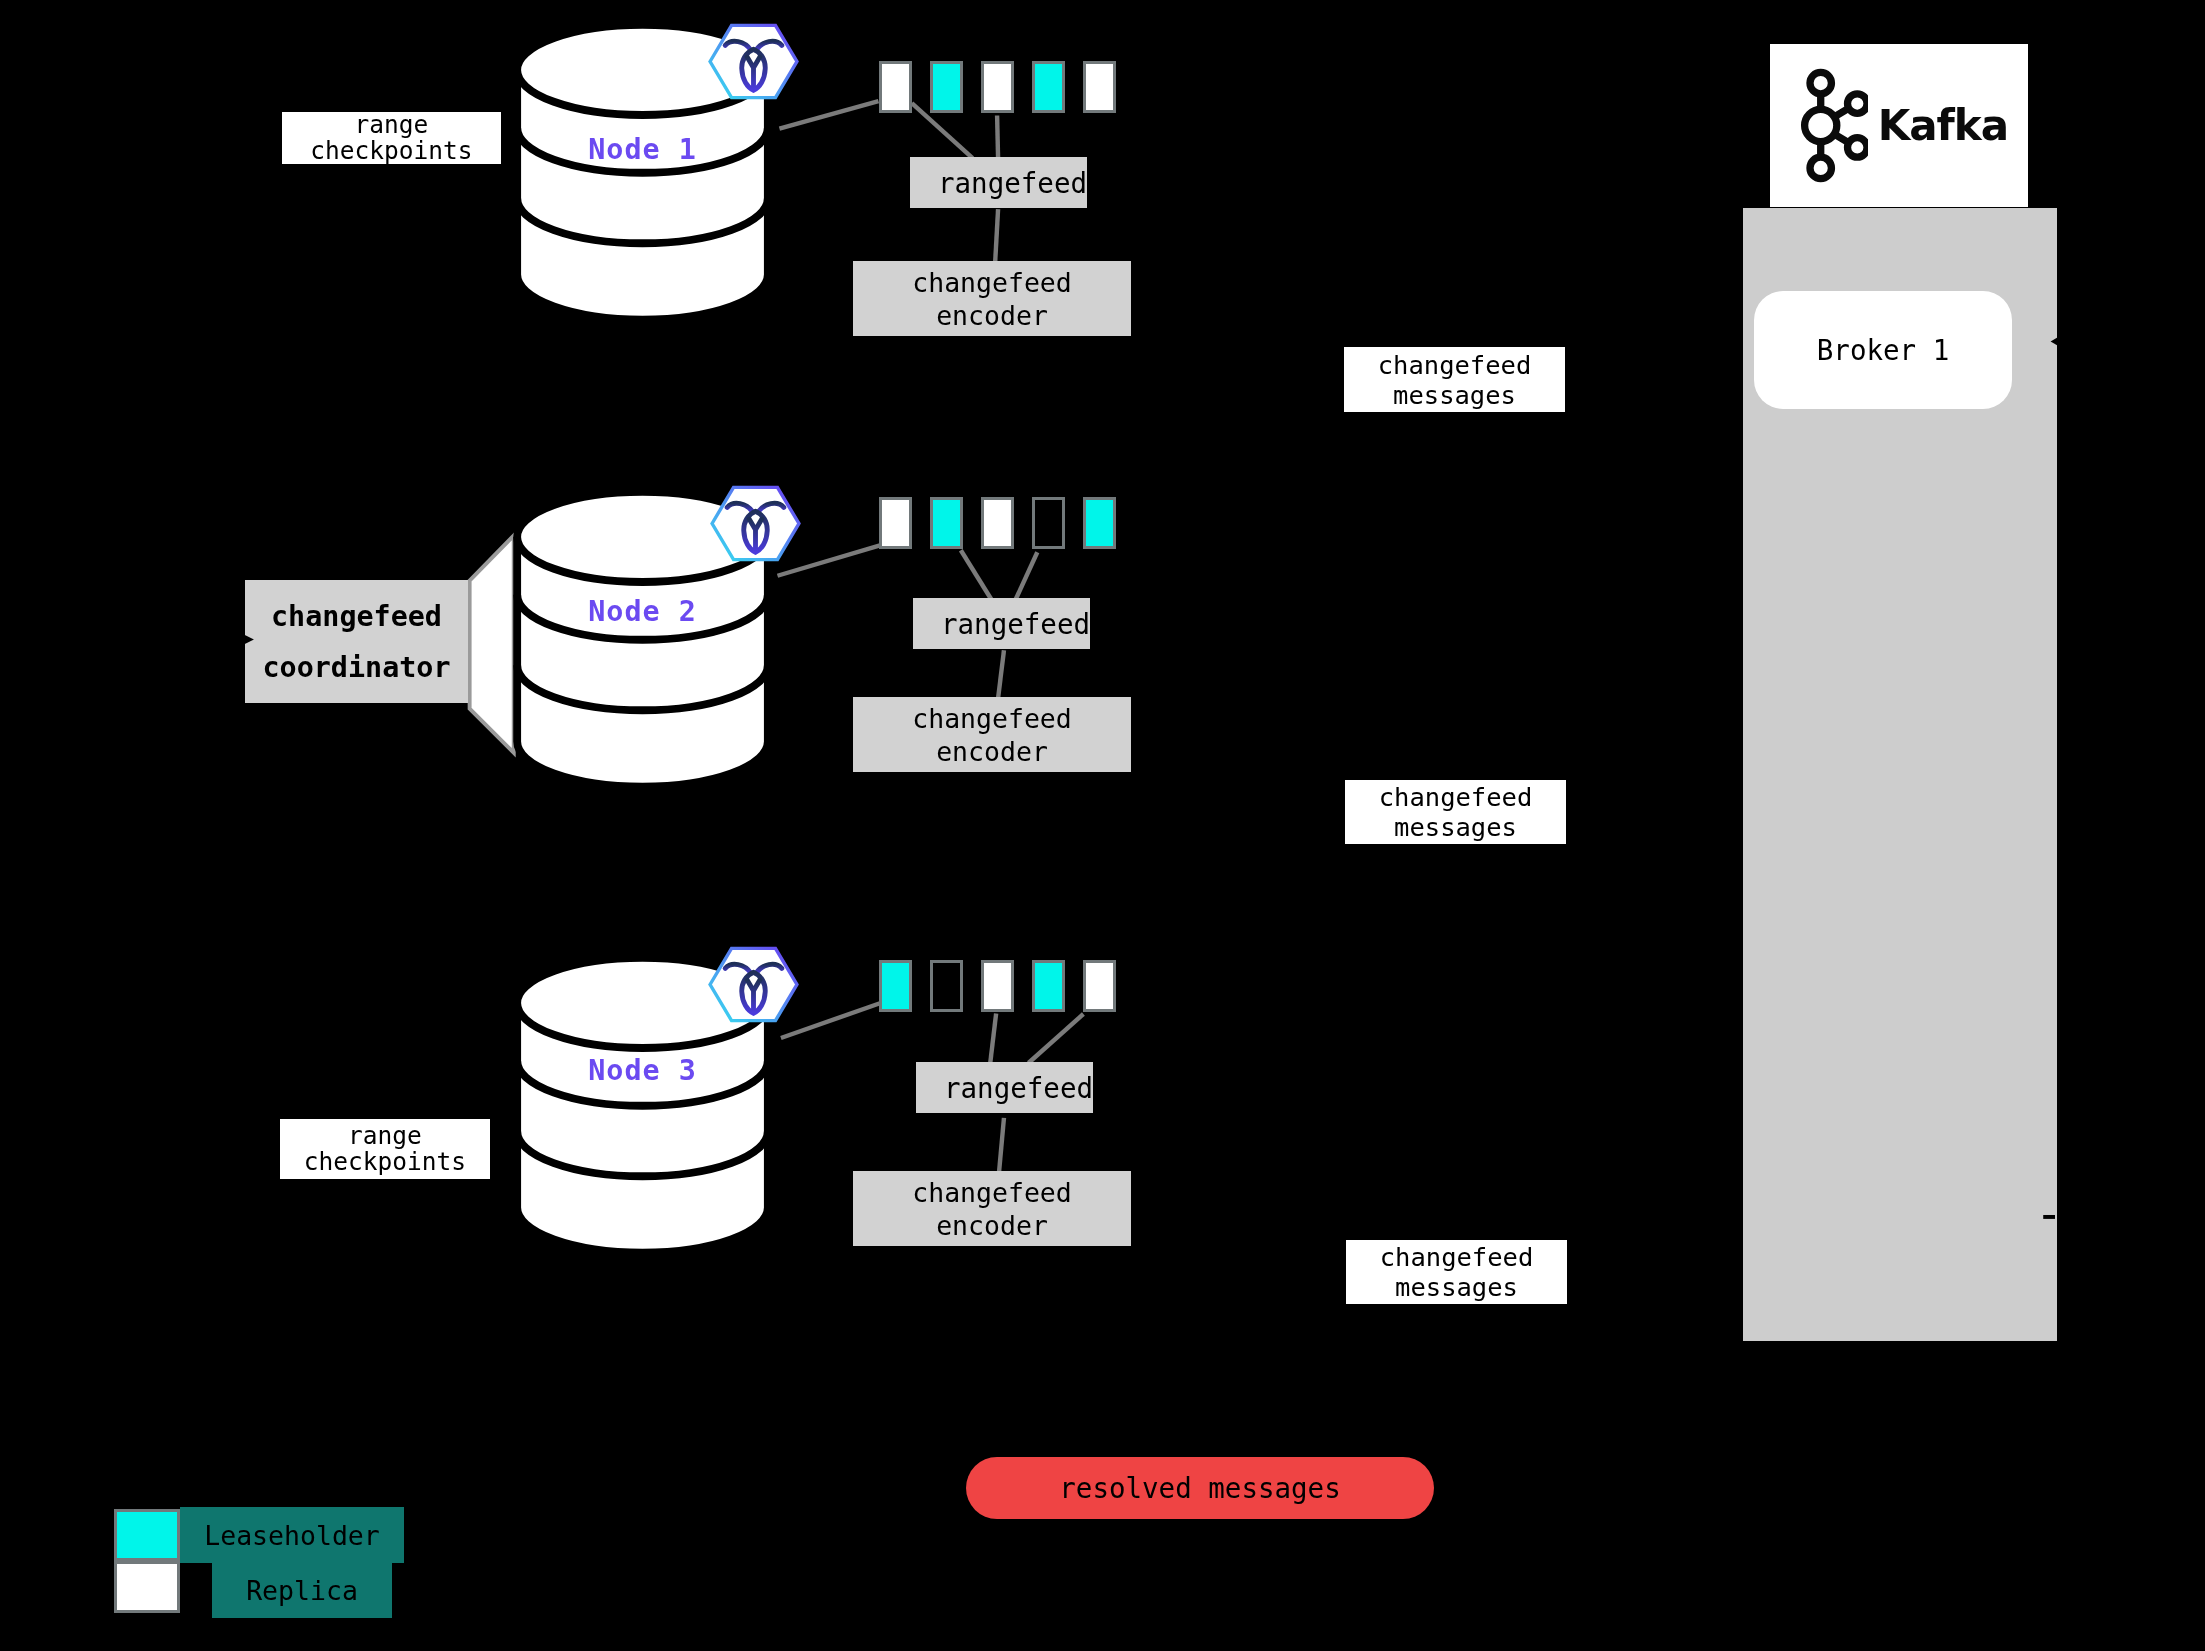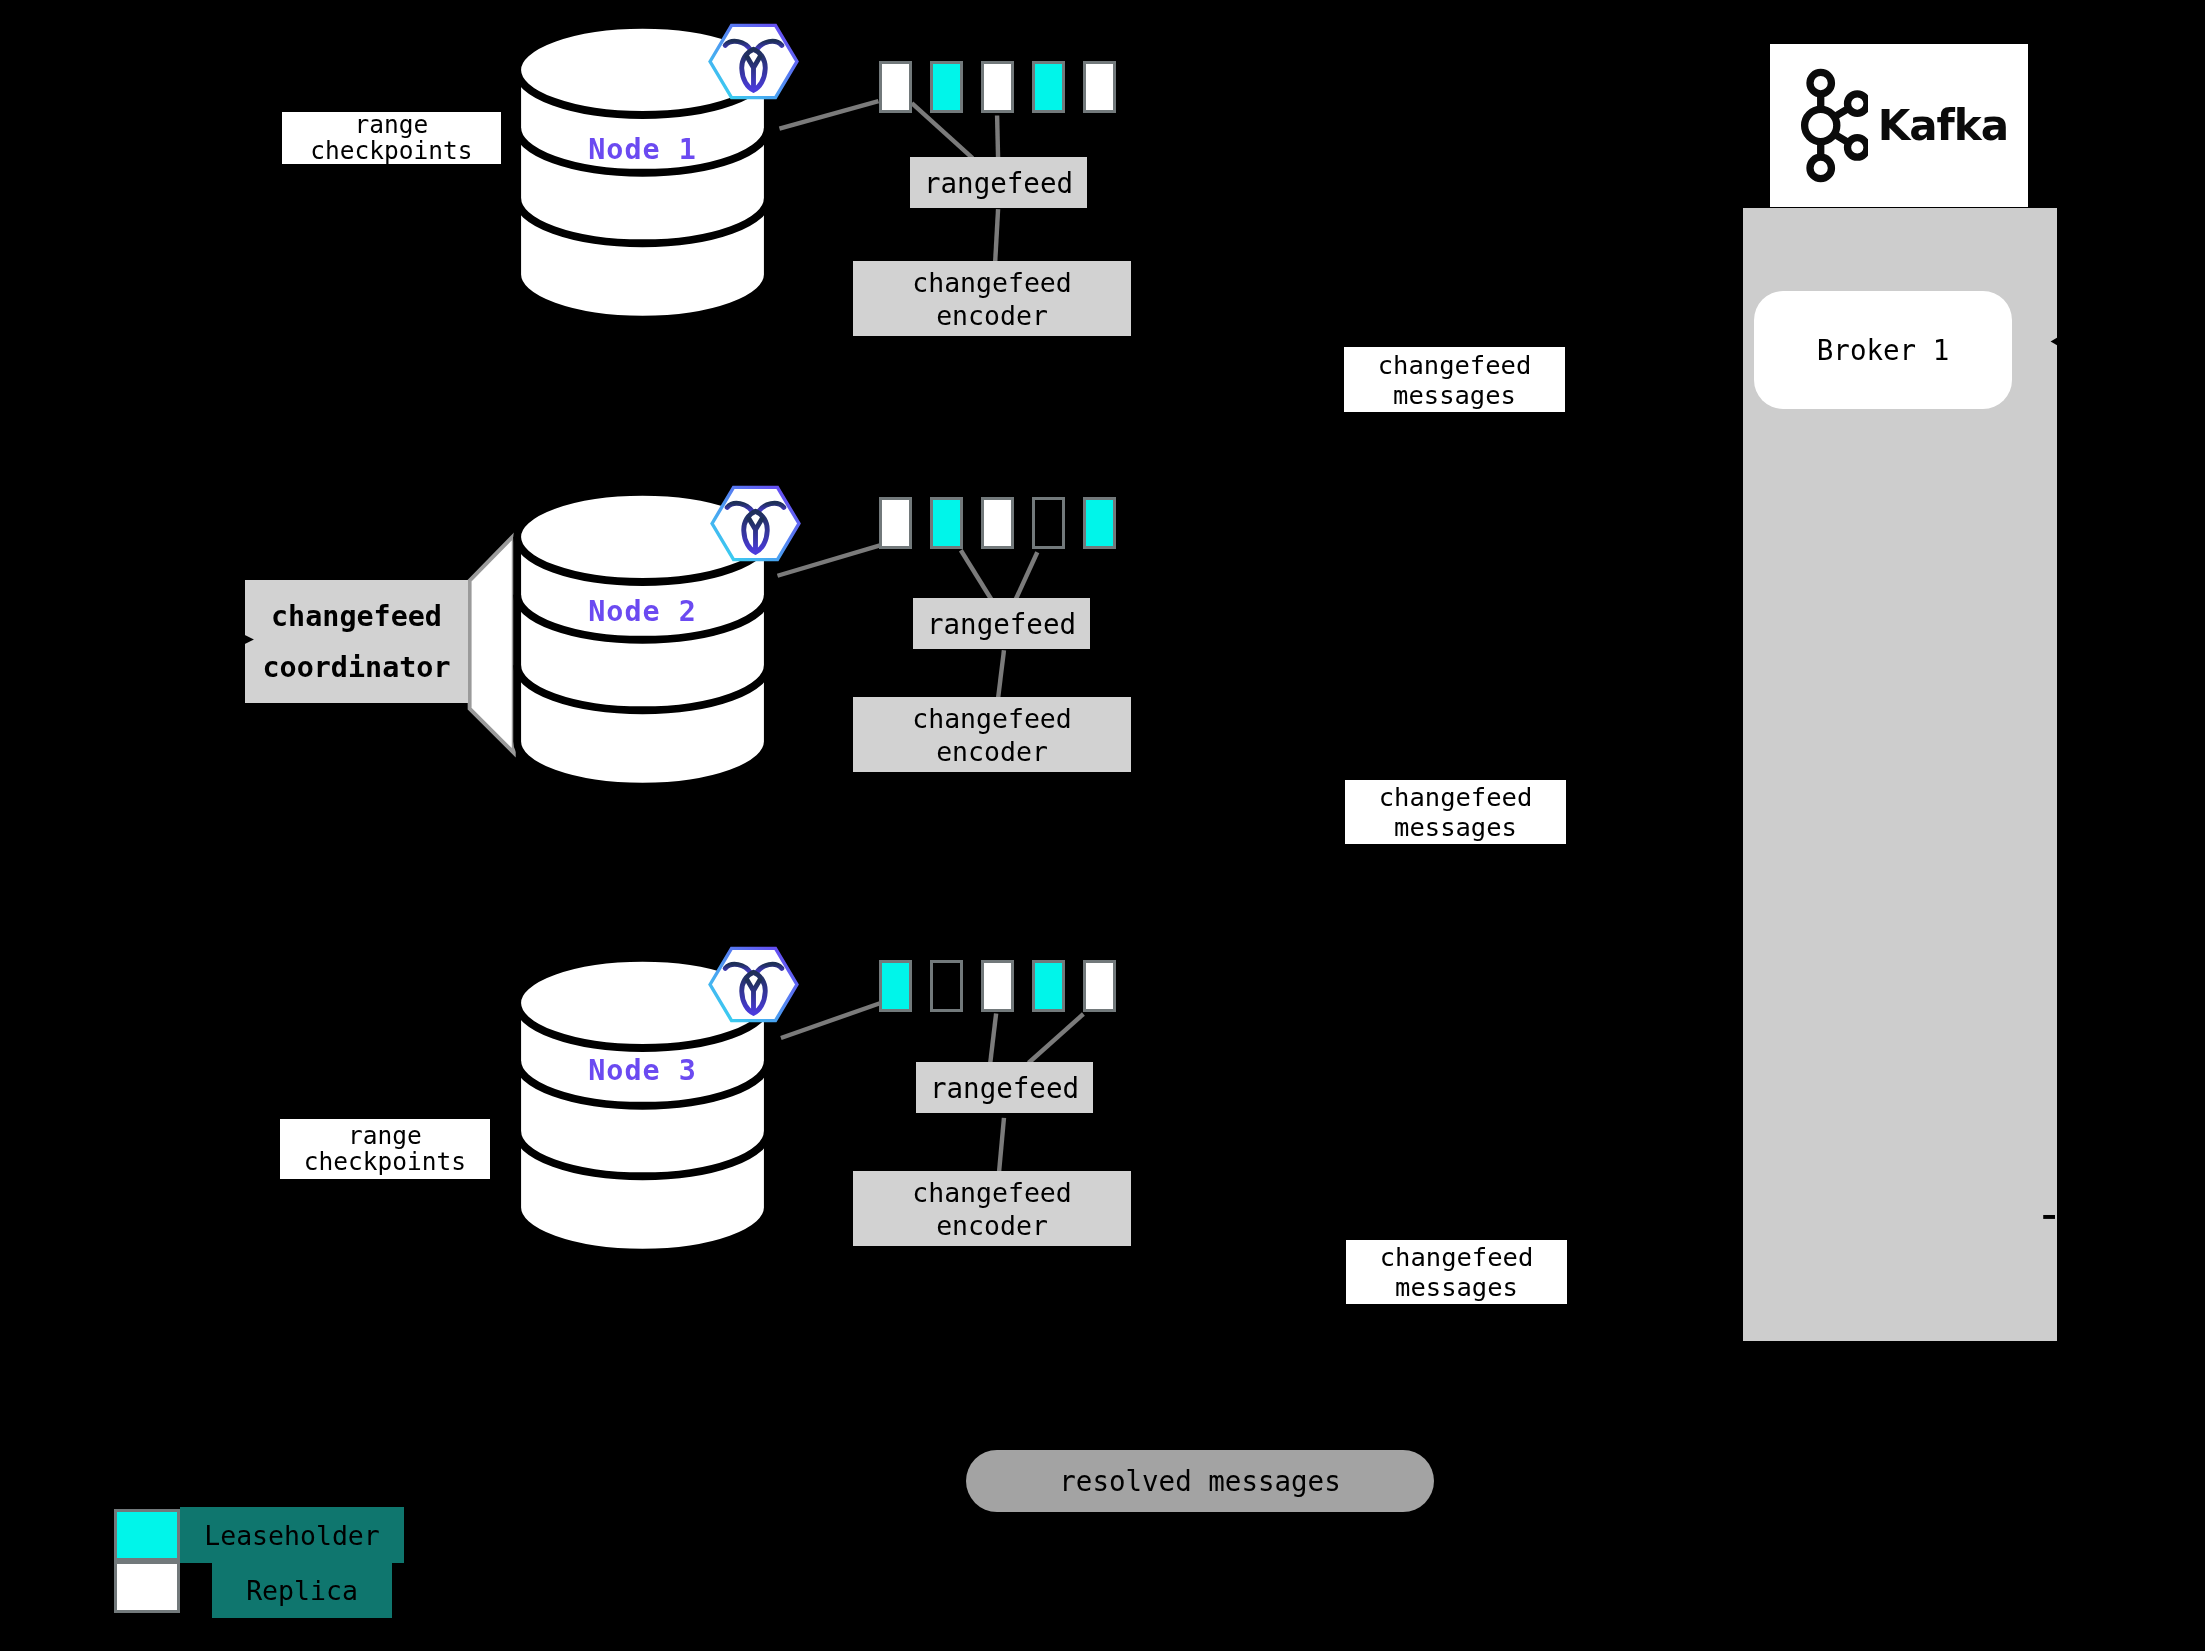--- a/index.html
+++ b/index.html
@@ -5,21 +5,21 @@
   html,body{margin:0;padding:0;background:#000;}
   .canvas{position:relative;width:2205px;height:1652px;background:#000;overflow:hidden;
           font-family:"DejaVu Sans Mono","Liberation Mono",monospace;}
   .abs{position:absolute;}
   svg{display:block;}
   
   .whitebox{background:#ffffff;color:#000;display:flex;flex-direction:column;
             align-items:center;justify-content:center;text-align:left;}
   .graybox{background:#d2d2d2;color:#000;display:flex;flex-direction:column;
            align-items:center;justify-content:center;text-align:center;}
-  .mono56{font-size:27.5px;line-height:30px;}
+  .mono56{font-size:27.5px;line-height:30px;align-items:flex-end;}
   .mono52{font-size:25.5px;line-height:30px;}
   .mono50{font-size:24.5px;line-height:26px;}
   .mono54{font-size:26.5px;line-height:33px;}
   
   .node-label{width:157px;text-align:center;font-weight:bold;font-size:28.4px;
               color:#6b4af1;letter-spacing:1px;}
   
   .range{position:absolute;width:33px;height:52px;border:3.9px solid #72797b;box-sizing:border-box;}
   .range[data-kind="replica"]{background:#ffffff;}
   .range[data-kind="leaseholder"]{background:#00f5ea;}
@@ -33,22 +33,22 @@
   .kafka-panel{background:#cdcdcd;}
   .broker{position:absolute;left:11px;width:258px;height:118px;background:#fff;border-radius:29px;
           display:flex;align-items:center;justify-content:center;font-size:27.5px;color:#000;}
   
   .legend-swatch{position:absolute;width:66px;height:52px;border:3.9px solid #72797b;box-sizing:border-box;}
   .legend-swatch[data-kind="leaseholder"]{background:#00f5ea;}
   .legend-swatch[data-kind="replica"]{background:#ffffff;}
   .legend-label{background:#0f766e;color:#000;display:flex;align-items:center;justify-content:center;
                 font-size:26.5px;}
   
-  .pill{background:#a3a3a3;border-radius:31px;display:flex;align-items:center;justify-content:center;
-        font-size:27.5px;color:#000;}
+  .pill{background:#ef4444;border-radius:31px;display:flex;align-items:center;justify-content:center;
+        font-size:27.5px;color:#000;margin-top:7px;}
 </style>
 </head>
 <body>
 
 <div class="canvas">
 
   <svg class="abs" style="left:0;top:0;" width="2205" height="1652" viewBox="0 0 4498 3369">
     <g stroke="#7b7b7b" stroke-width="9" fill="none">
 
       <path d="M1590,262 L1792,206"></path>

